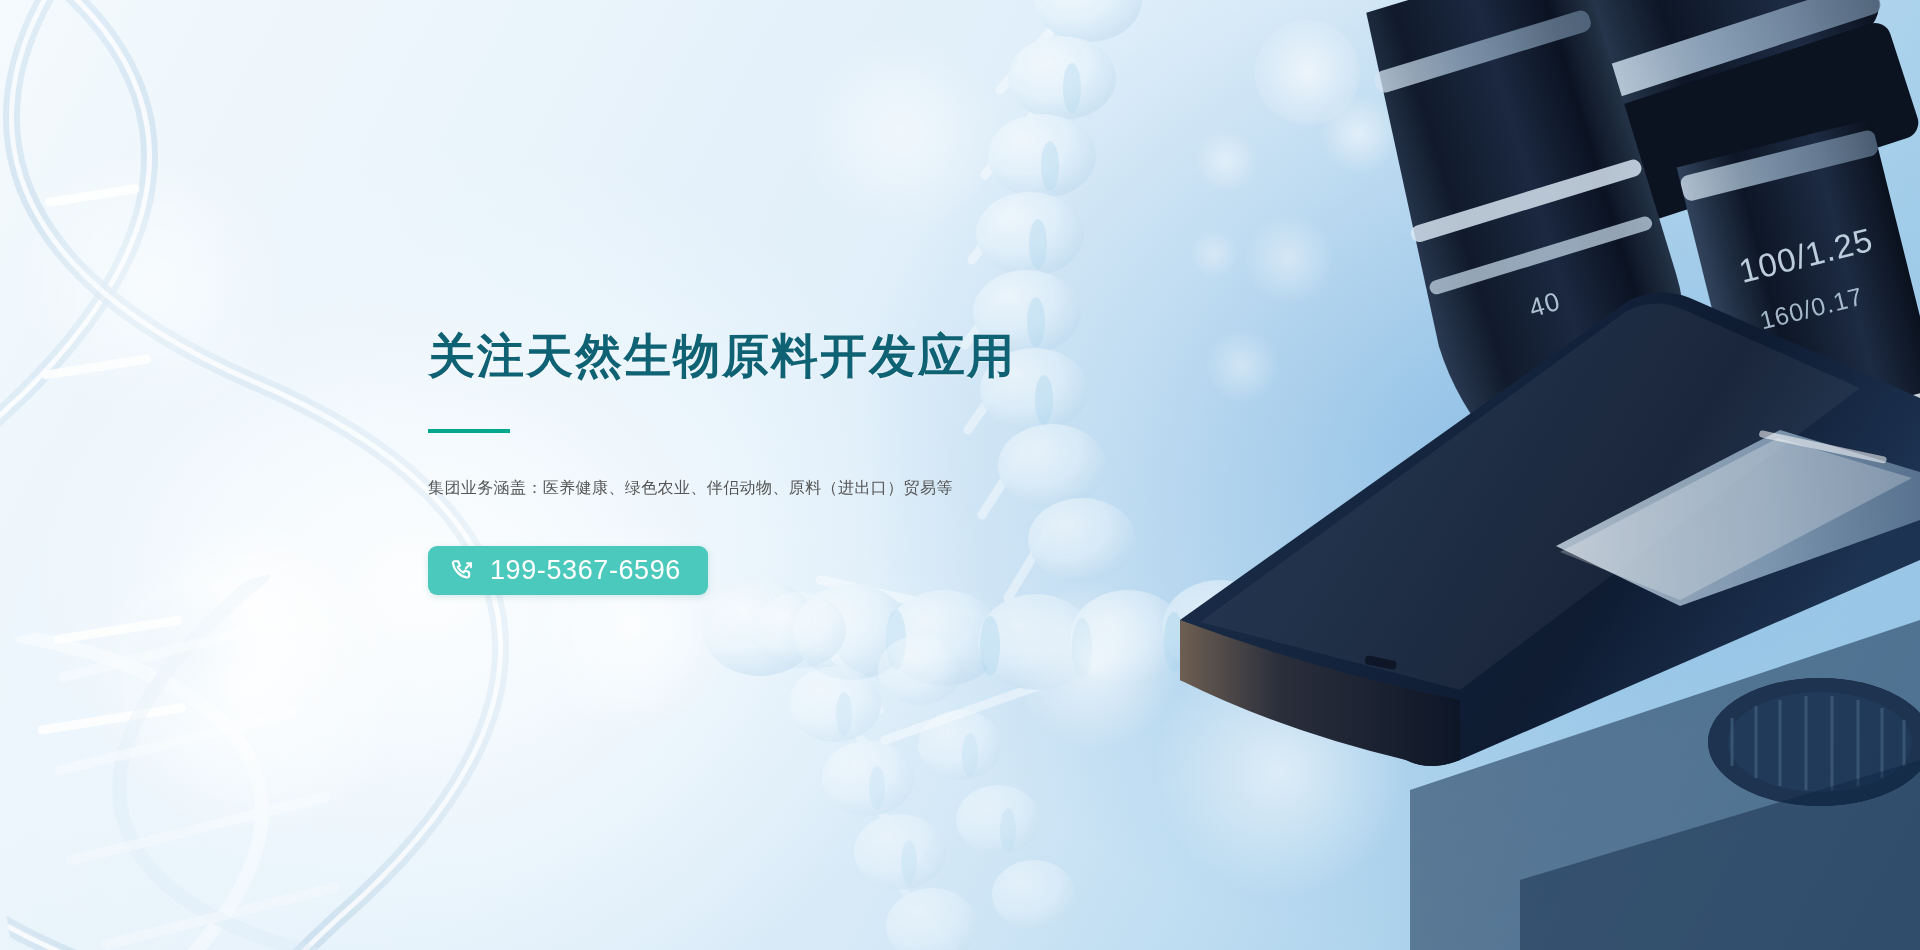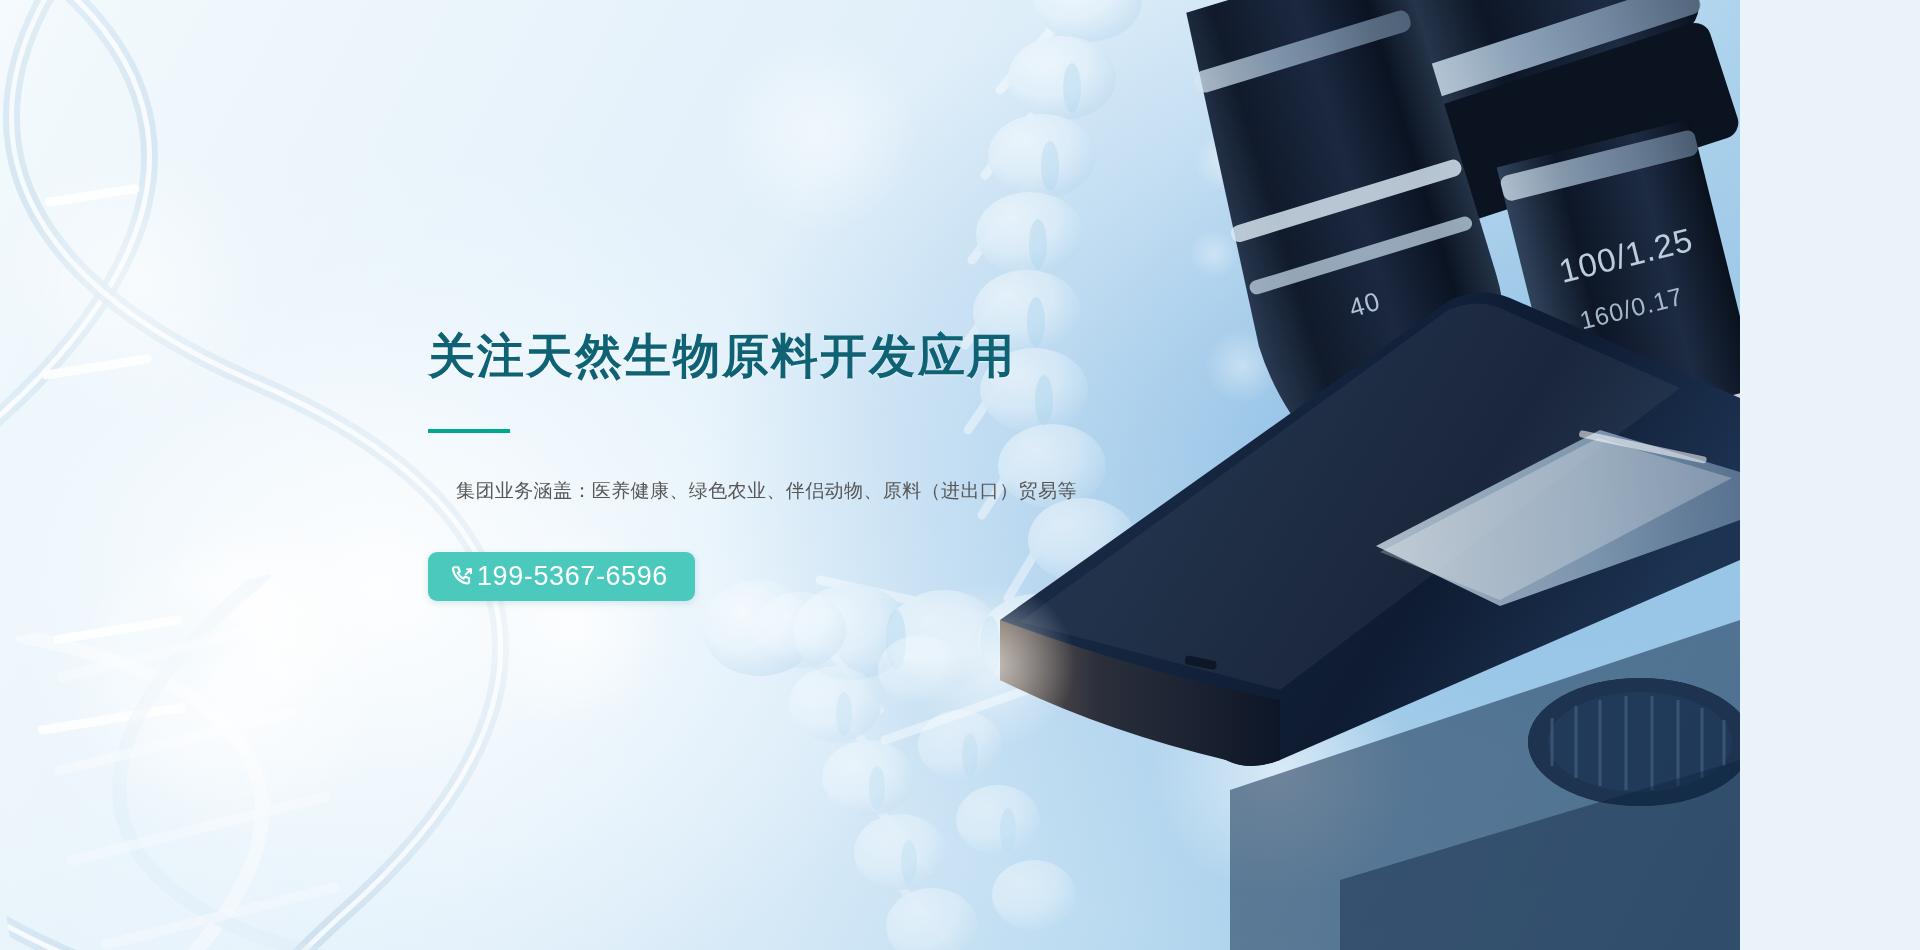--- a/index.html
+++ b/index.html
@@ -5,21 +5,21 @@
   * { margin:0; padding:0; box-sizing:border-box; }
   html,body { width:1920px; height:950px; overflow:hidden; }
   body {
     font-family:"Liberation Sans","DejaVu Sans",sans-serif;
     background:#eaf3fa;
   }
 
   
   #hero{
     position:relative;
-    width:1740px; height:950px;
+    width:1920px; height:950px;
     overflow:hidden;
     background:
       radial-gradient(ellipse 900px 700px at 78% 48%, rgba(110,170,220,.55) 0%, rgba(150,195,230,.30) 45%, rgba(255,255,255,0) 72%),
       radial-gradient(ellipse 700px 560px at 22% 62%, rgba(255,255,255,.92) 0%, rgba(238,247,253,.55) 55%, rgba(255,255,255,0) 80%),
       linear-gradient(118deg,#f4fafd 0%,#eaf4fb 22%,#e2f0fa 40%,#d6e9f7 56%,#bddcf1 70%,#a6cfea 82%,#8fc0e2 100%);
   }
 
   
   .overlay-glow{
     position:absolute; inset:0; pointer-events:none;
@@ -81,32 +81,32 @@
     white-space:nowrap;
     text-shadow:0 1px 2px rgba(255,255,255,.55);
   }
   .divider{
     width:82px; height:4px;
     background:#00a88e;
     margin-top:46px;
   }
   .desc{
     margin-top:38px;
-    font-size:19px;
+    font-size:16px;
     line-height:2.08;
     color:#565656;
     letter-spacing:.4px;
-    margin-left:28px;
   }
   .desc p{ white-space:nowrap; }
 
   .phone-btn{
     margin-top:42px;
     display:inline-flex;
     align-items:center;
+    gap:13px;
     background:#4cc9bd;
     color:#ffffff;
     border:none;
     border-radius:9px;
     padding:11px 27px 11px 22px;
     cursor:pointer;
     box-shadow:0 2px 7px rgba(40,140,130,.18);
   }
   .phone-btn .num{
     font-size:27px;

